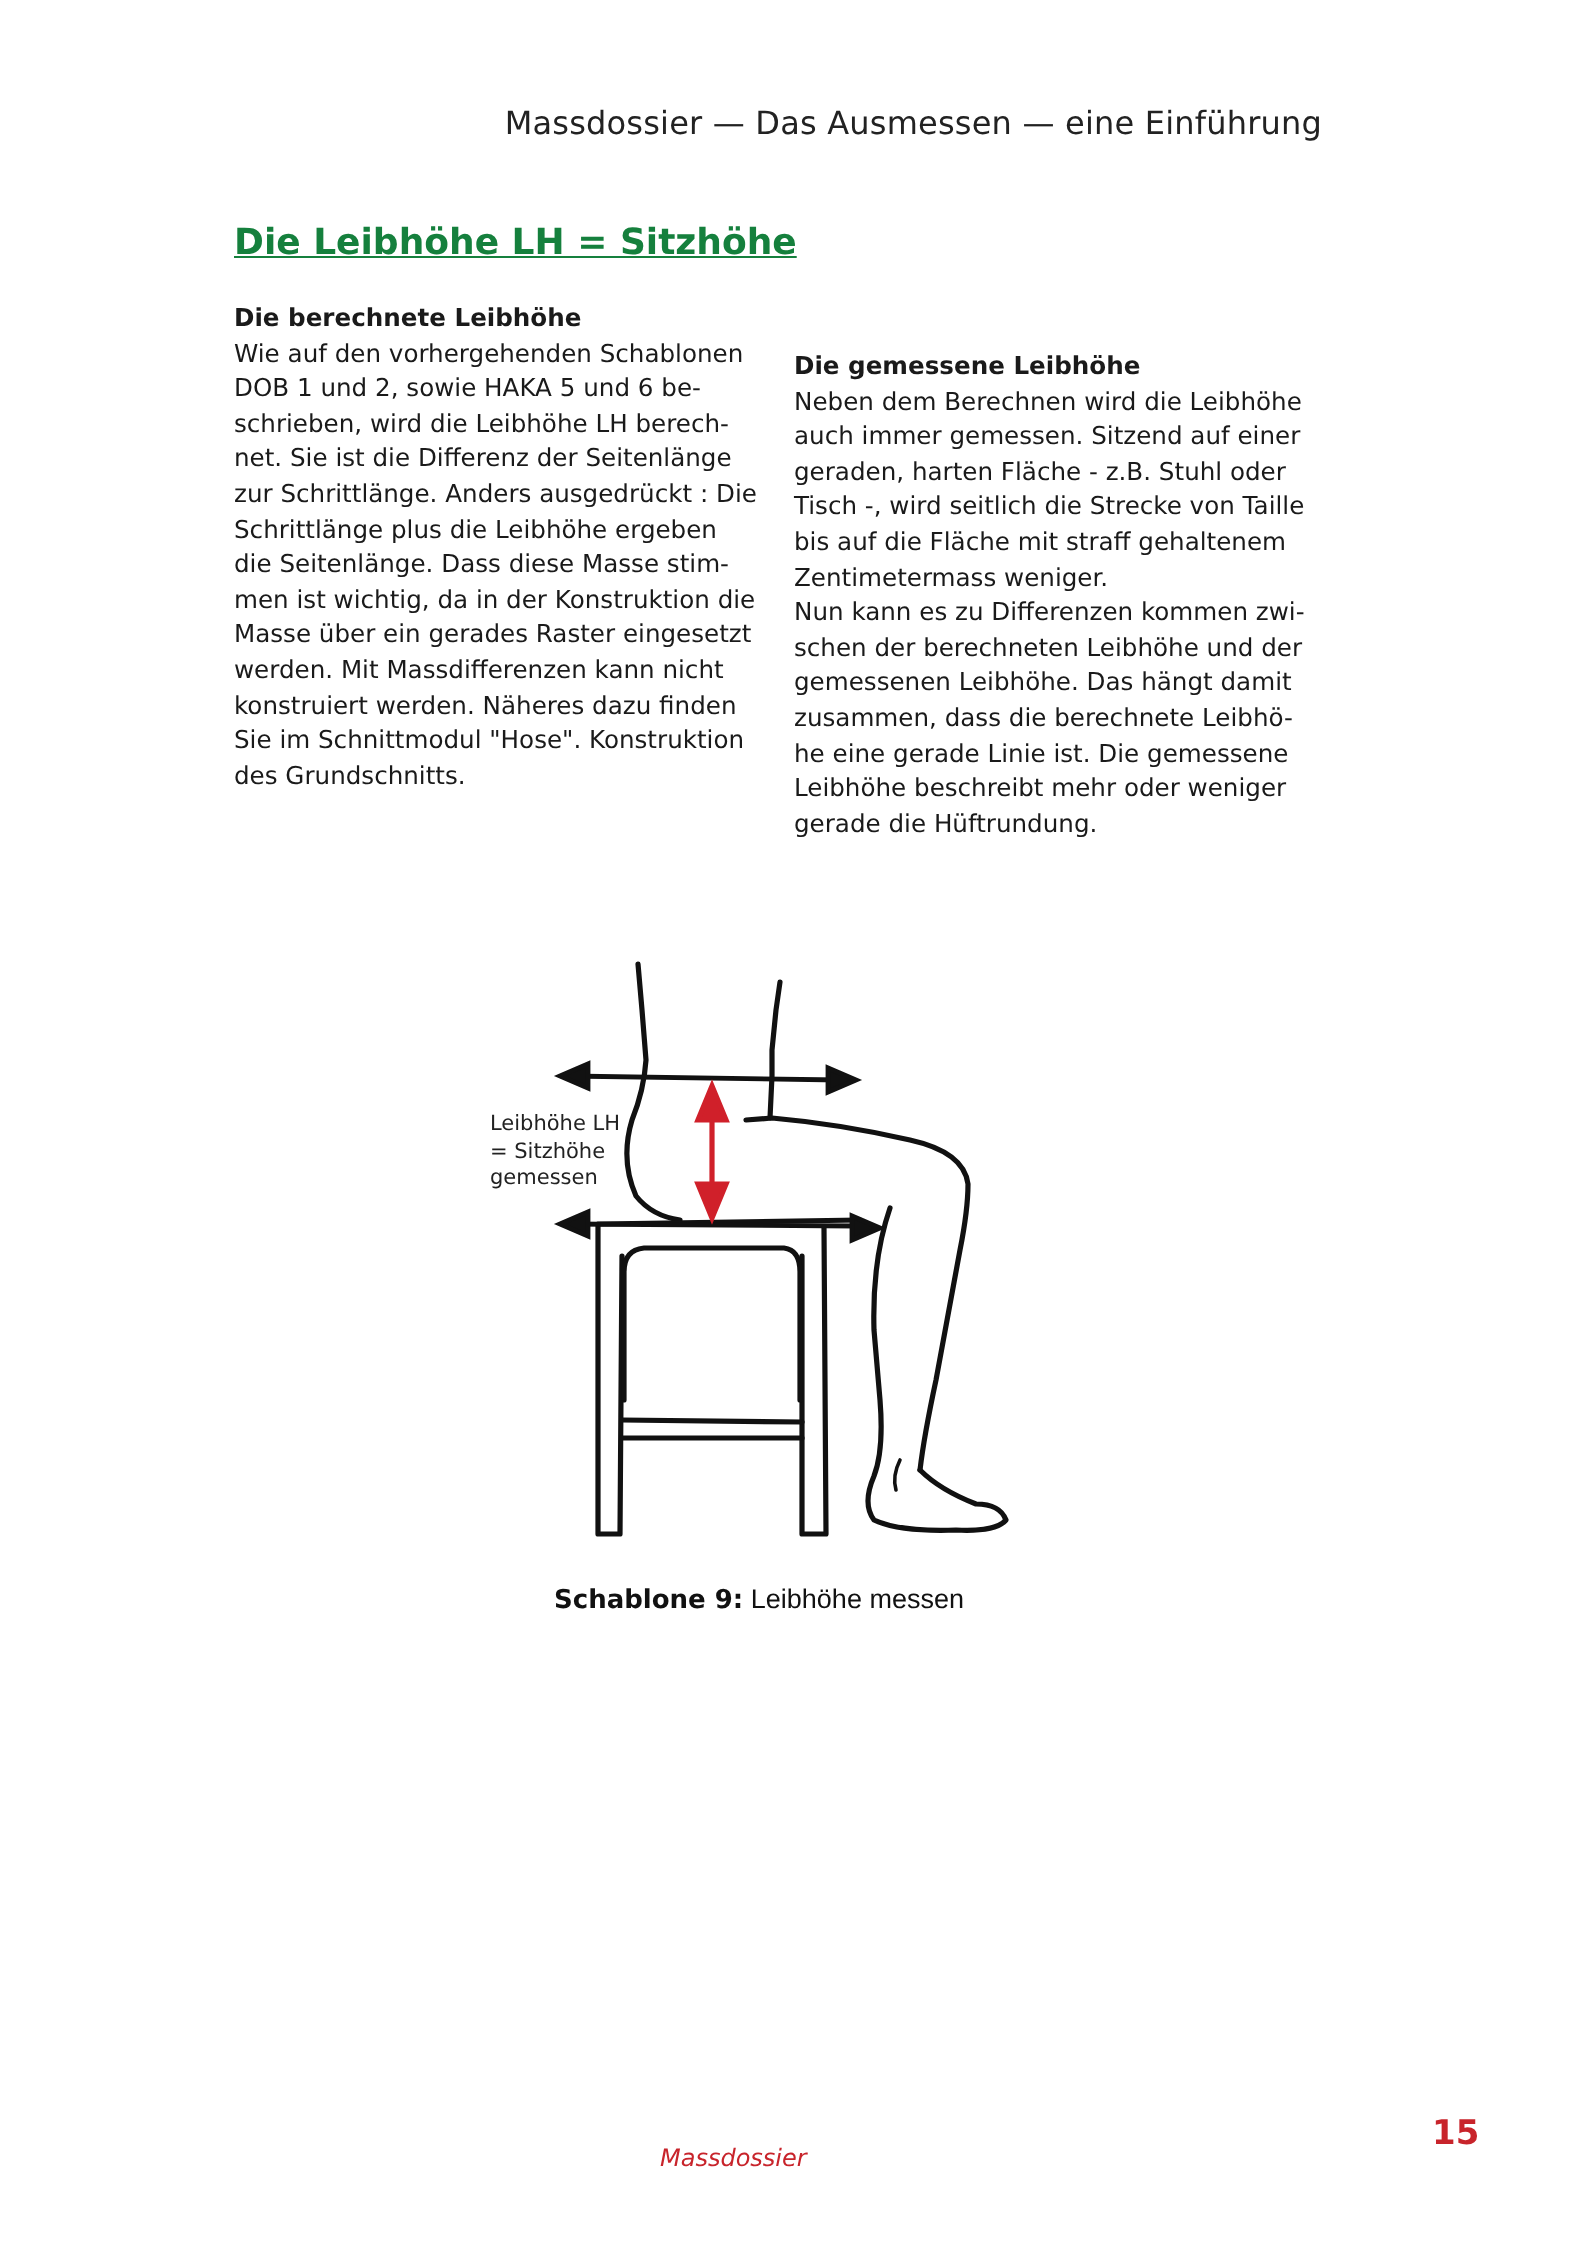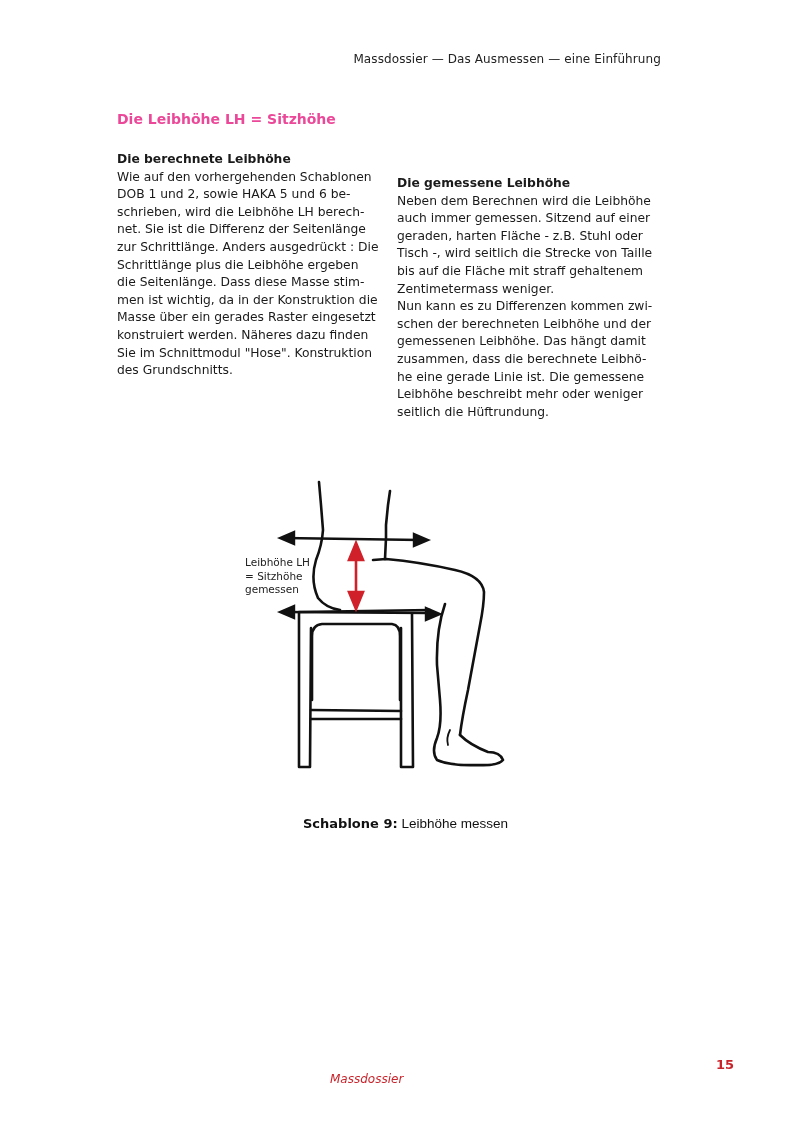--- a/index.html
+++ b/index.html
@@ -1,53 +1,54 @@
 <!DOCTYPE html>
 <html><head>
   <meta charset="utf-8">
   <style>
     html, body { margin: 0; padding: 0; background: #ffffff; }
     body { width: 794px; height: 1123px; position: relative; overflow: hidden;
            font-family: "DejaVu Sans", sans-serif; color: #1a1a1a; }
-    .running-head { position: absolute; top: 52px; right: 133px; font-size: 12px;
+    .running-head { position: absolute; top: 52px; right: 133px; font-size: 16px;
                     color: #222; letter-spacing: 0.1px; white-space: nowrap; }
-    .title { position: absolute; top: 111px; left: 117px; font-size: 14px; font-weight: bold; color: #ec4899; }
+    .title { position: absolute; top: 111px; left: 117px; font-size: 18px; font-weight: bold; color: #15803d; text-decoration: underline; }
     .col { position: absolute; top: 151px; width: 265px; font-size: 12.3px; line-height: 17.6px; color: #1a1a1a; }
     .col.left { left: 117px; }
     .col.right { left: 397px; margin-top: 24px; }
     .col h3 { margin: 0; font-size: 12.3px; font-weight: bold; line-height: 17.6px; }
     .col p { margin: 0; }
     .line { display: block; white-space: nowrap; }
     .figure { position: absolute; left: 225px; top: 470px; width: 300px; height: 320px; }
     .fig-label { position: absolute; left: 235px; top: 556px; font-size: 10.5px; line-height: 13.5px; color: #222; margin-left: 10px; }
-    .caption { position: absolute; top: 792px; left: 303px; font-size: 13px; color: #111; white-space: nowrap; margin-top: 24px; }
+    .caption { position: absolute; top: 792px; left: 277px; font-size: 13px; color: #111; white-space: nowrap; }
     .caption b { font-weight: bold; }
     .caption span.rest { font-family: "Liberation Sans", sans-serif; font-size: 13.5px; }
     .footer { position: absolute; top: 1072px; left: 330px; font-size: 12px; font-style: italic; color: #c8242b; }
-    .pageno { position: absolute; top: 1057px; left: 716px; font-size: 13px; font-weight: bold; color: #c8242b; }
+    .pageno { position: absolute; top: 1057px; left: 716px; font-size: 17px; font-weight: bold; color: #c8242b; }
   </style>
 </head>
 <body>
 
 <div class="running-head">Massdossier — Das Ausmessen — eine Einführung</div>
 
 <div class="title">Die Leibhöhe LH = Sitzhöhe</div>
 
 <div class="col left">
   <h3>Die berechnete Leibhöhe</h3>
   <p>
     <span class="line">Wie auf den vorhergehenden Schablonen</span>
     <span class="line">DOB 1 und 2, sowie HAKA 5 und 6 be-</span>
     <span class="line">schrieben, wird die Leibhöhe LH berech-</span>
     <span class="line">net. Sie ist die Differenz der Seitenlänge</span>
     <span class="line">zur Schrittlänge.  Anders ausgedrückt : Die</span>
     <span class="line">Schrittlänge plus die Leibhöhe ergeben</span>
     <span class="line">die Seitenlänge. Dass diese Masse stim-</span>
     <span class="line">men ist wichtig, da in der Konstruktion die</span>
     <span class="line">Masse über ein  gerades Raster eingesetzt</span>
+    <span class="line">werden. Mit Massdifferenzen kann nicht</span>
     <span class="line">konstruiert werden. Näheres dazu finden</span>
     <span class="line">Sie im Schnittmodul "Hose".  Konstruktion</span>
     <span class="line">des Grundschnitts.</span>
   </p>
 </div>
 
 <div class="col right">
   <h3>Die gemessene Leibhöhe</h3>
   <p>
     <span class="line">Neben dem Berechnen wird die Leibhöhe</span>
@@ -55,21 +56,21 @@
     <span class="line">geraden, harten Fläche - z.B. Stuhl oder</span>
     <span class="line">Tisch -, wird seitlich die Strecke von Taille</span>
     <span class="line">bis auf die Fläche mit straff gehaltenem</span>
     <span class="line">Zentimetermass weniger.</span>
     <span class="line">Nun kann es zu Differenzen kommen zwi-</span>
     <span class="line">schen der berechneten Leibhöhe und der</span>
     <span class="line">gemessenen Leibhöhe. Das hängt damit</span>
     <span class="line">zusammen, dass die berechnete Leibhö-</span>
     <span class="line">he eine gerade Linie ist. Die gemessene</span>
     <span class="line">Leibhöhe beschreibt mehr oder weniger</span>
-    <span class="line">seitlich die Hüftrundung.</span>
+    <span class="line">gerade die Hüftrundung.</span>
   </p>
 </div>
 
 <svg class="figure" viewBox="225 470 300 320" width="300" height="320" xmlns="http://www.w3.org/2000/svg">
   <g fill="none" stroke="#111" stroke-width="2.6" stroke-linecap="round" stroke-linejoin="round">
 
     <path d="M319 482 L321 505 L323 530 Q322 545 316 560 Q310 580 318 598 Q326 608 340 610"></path>
 
     <path d="M390 491 L388 505 L386 525 L386 538 L385 559"></path>
 

